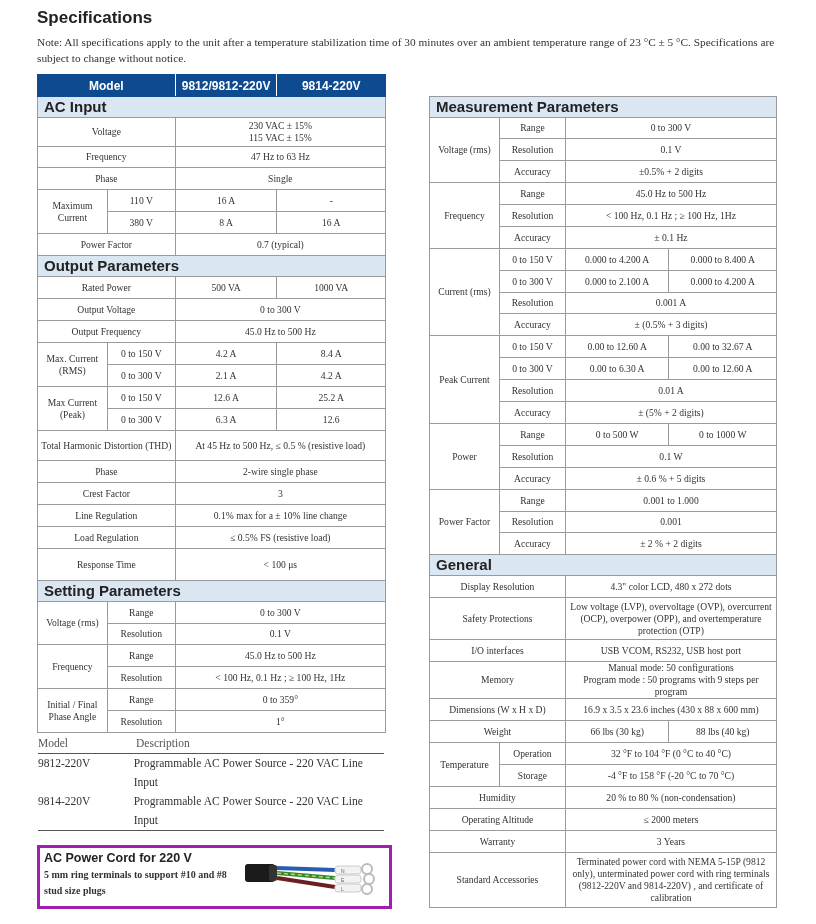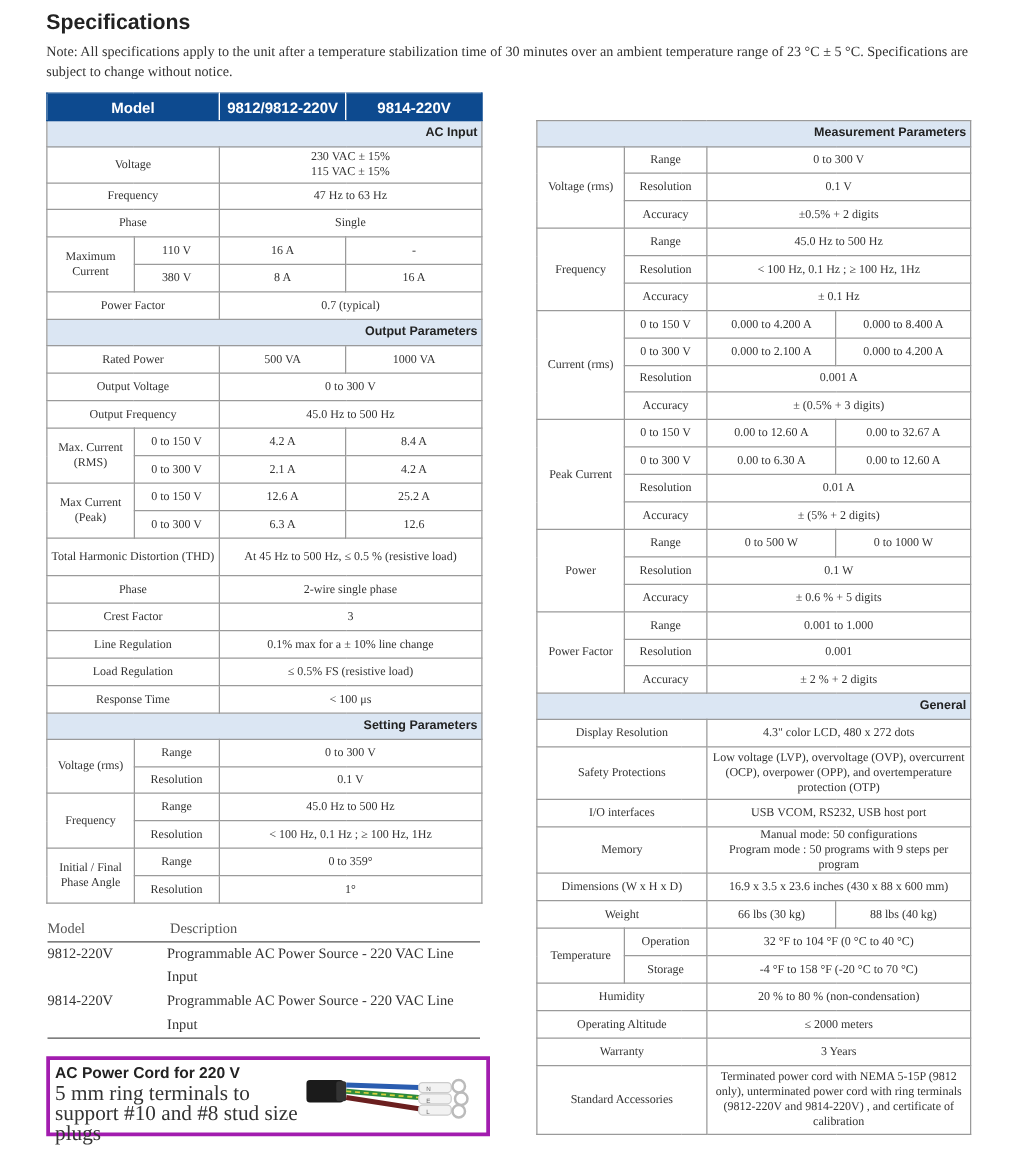--- a/index.html
+++ b/index.html
@@ -3,32 +3,32 @@
 <meta charset="utf-8">
 <style>
   html, body { margin:0; padding:0; background:#ffffff; }
   body { width:816px; height:924px; position:relative; overflow:hidden; font-family:"Liberation Serif", serif; color:#333; }
   .title { position:absolute; left:37px; top:8px; font-family:"Liberation Sans", sans-serif; font-weight:bold; font-size:17px; color:#222; }
   .note { position:absolute; left:37px; top:34px; width:740px; font-size:11.3px; line-height:16px; color:#333; }
   table { border-collapse:collapse; font-family:"Liberation Serif", serif; font-size:9.6px; color:#333; }
   td, th { border:1px solid #9a9a9a; text-align:center; vertical-align:middle; padding:0 3px; line-height:12px; }
   th.hdr { background:#0d4a8f; color:#fff; font-family:"Liberation Sans", sans-serif; font-weight:bold; font-size:12px; height:21px; border:1px solid #0d4a8f; border-right:1px solid #fff; }
   th.hdr:last-child { border-right:1px solid #0d4a8f; }
-  td.sec { background:#dbe6f3; text-align:right; font-family:"Liberation Sans", sans-serif; font-weight:bold; font-size:10px; color:#222; padding-left:6px; height:20px; }
+  td.sec { background:#dbe6f3; text-align:left; font-family:"Liberation Sans", sans-serif; font-weight:bold; font-size:15px; color:#222; padding-left:6px; height:20px; }
   #left-table { position:absolute; left:37px; top:74px; width:349px; }
   #right-table { position:absolute; left:429px; top:96px; width:348px; }
   .ordering { position:absolute; left:38px; top:734px; width:346px; }
   .ordering h3 { margin:0; font-family:"Liberation Sans", sans-serif; font-weight:bold; font-size:12.5px; color:#222; }
   .ord-row { display:flex; font-size:11.5px; line-height:19px; }
   .ord-row .m { width:98px; }
   .ord-head { color:#555; border-bottom:1.5px solid #555; }
   .ord-list { border-bottom:1.5px solid #555; }
   .cord { position:absolute; left:37px; top:845px; width:349px; height:58px; border:3px solid #a21caf; }
   .cord h4 { margin:3px 0 0 4px; font-family:"Liberation Sans", sans-serif; font-weight:bold; font-size:12.5px; color:#222; }
-  .cord p { margin:2px 0 0 4px; font-size:17px; line-height:16px; color:#333; width:200px; }
+  .cord p { margin:2px 0 0 4px; font-size:10px; line-height:16px; color:#333; width:200px;font-weight:bold; }
   .cord svg { position:absolute; left:205px; top:6px; }
 </style>
 </head>
 <body>
 
 <div class="title">Specifications</div>
 <div class="note">Note: All specifications apply to the unit after a temperature stabilization time of 30 minutes over an ambient temperature range of 23 °C ± 5 °C. Specifications are subject to change without notice.</div>
 
 <table id="left-table">
   <colgroup>
@@ -128,21 +128,21 @@
     <td colspan="2">3</td>
   </tr>
   <tr style="height:22px">
     <td colspan="2">Line Regulation</td>
     <td colspan="2">0.1% max for a ± 10% line change</td>
   </tr>
   <tr style="height:22px">
     <td colspan="2">Load Regulation</td>
     <td colspan="2">≤ 0.5% FS (resistive load)</td>
   </tr>
-  <tr style="height:22px">
+  <tr style="height:32px">
     <td colspan="2">Response Time</td>
     <td colspan="2">&lt; 100 μs</td>
   </tr>
 
   <tr>
         <td class="sec" colspan="4">Setting Parameters</td>
       </tr>
   <tr style="height:22px">
     <td rowspan="2">Voltage (rms)</td>
     <td>Range</td>

